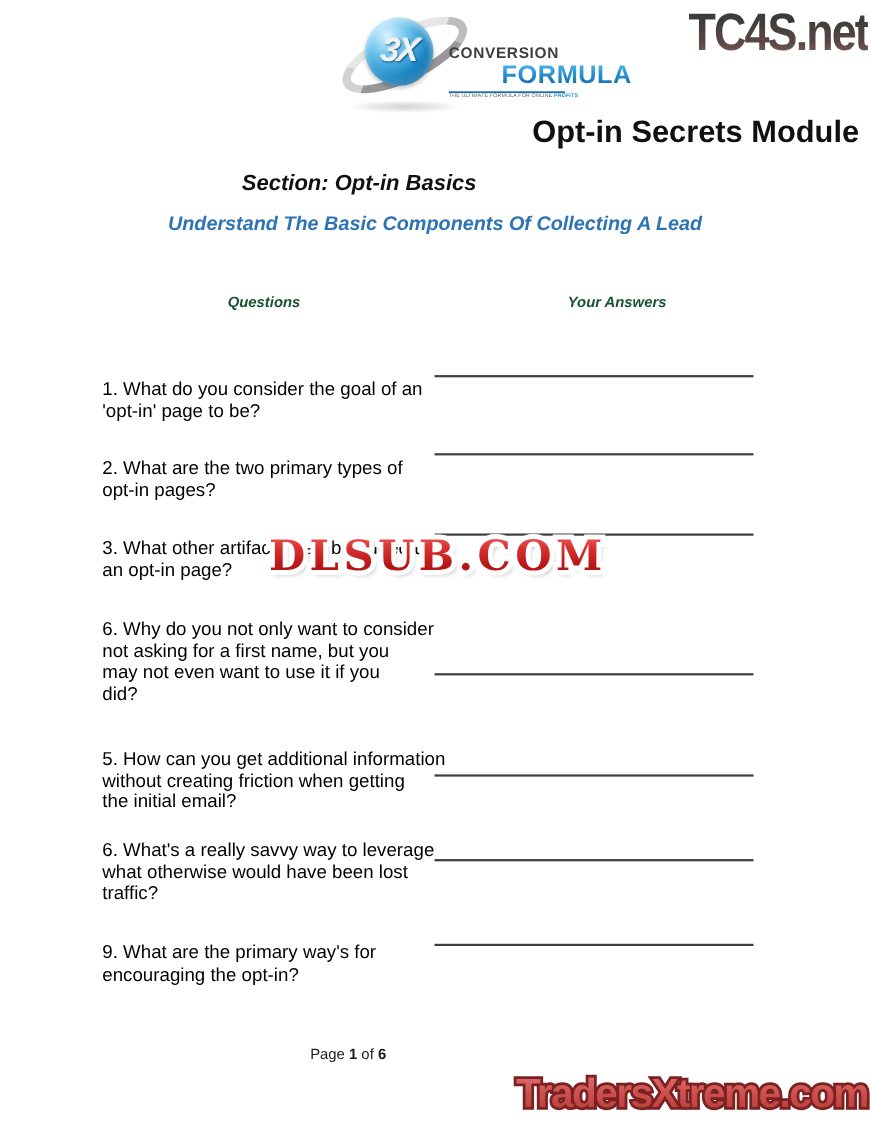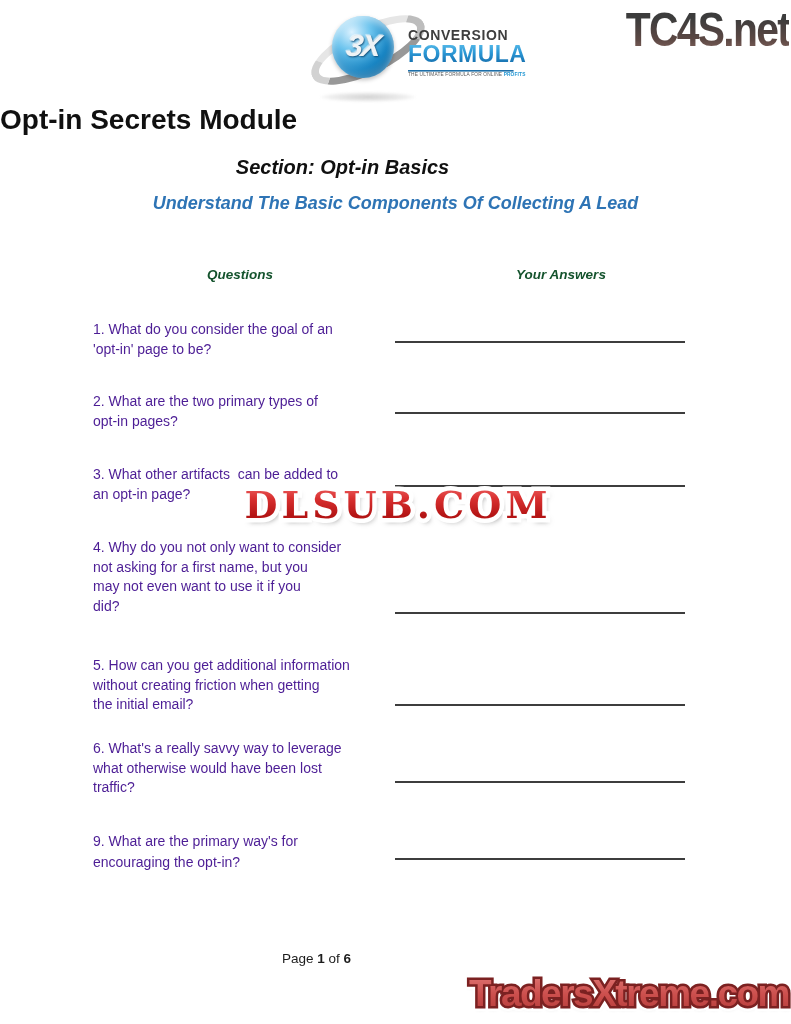--- a/index.html
+++ b/index.html
@@ -26,26 +26,26 @@
     position:absolute; left:50%; top:50%;
     transform:translate(-50%,-52%) skewX(-8deg);
     font-size:30px; font-weight:800; font-style:italic; letter-spacing:-2px;
     color:#eef3f6; text-shadow:1px 1px 2px #0b4a75, -1px -1px 1px rgba(255,255,255,.7);
   }
   .logo-shadow {
     position:absolute; left:2px; top:88px; width:96px; height:10px; border-radius:50%;
     background:radial-gradient(ellipse at center, rgba(90,90,90,.28) 0%, rgba(120,120,120,.12) 55%, transparent 75%);
     filter:blur(1px);
   }
-  .logo-text { position:absolute; left:90px; top:23px; }
+  .logo-text { position:absolute; left:90px; top:36px; }
   .logo-line1 { font-size:14px; font-weight:bold; color:#3e3e3e; letter-spacing:.6px; }
   .logo-line2 {
     font-size:23px; font-weight:bold; letter-spacing:.5px; margin-top:-2px;
     background:linear-gradient(180deg,#63c4f0 0%, #2a96d4 45%, #0e5f9e 100%);
-    -webkit-background-clip:text; background-clip:text; color:transparent;
+    -webkit-background-clip:text; background-clip:text; color:transparent;margin-left:48px;
   }
   .logo-tagline {
     width:132px; margin-top:2px; border-top:2px solid #1f6fa8; padding-top:1px;
     font-size:6px; color:#5a5a5a; letter-spacing:.2px; white-space:nowrap;
     transform:scale(.8); transform-origin:left top;
   }
   .tag-accent { color:#2196d3; font-weight:bold; }
 
   
   .tc4s {
@@ -74,46 +74,46 @@
   }
   .t-back { color:#fff; -webkit-text-stroke:10px #ffffff; text-shadow:0 2px 5px rgba(0,0,0,.3); }
   .t-mid  { color:#7b2121; -webkit-text-stroke:5px #7b2121; }
   .t-front{
     background:linear-gradient(180deg,#de7573 0%, #cc4f4d 50%, #b23a38 100%);
     -webkit-background-clip:text; background-clip:text; color:transparent;
   }
 
   
   .title {
-    position:absolute; top:104px; left:0; width:781px; text-align:left;
+    position:absolute; top:104px; left:0; width:781px; text-align:right;
     font-size:28px; font-weight:bold; color:#101010;
   }
   .section-heading {
     position:absolute; top:156px; left:0; width:653px; text-align:center;
-    font-size:20px; font-weight:bold; font-style:italic; color:#101010;margin-left:16px;
+    font-size:20px; font-weight:bold; font-style:italic; color:#101010;
   }
   .subtitle {
     position:absolute; top:193px; left:0; width:791px; text-align:center;
     font-size:18px; font-weight:bold; font-style:italic; color:#2E74B5;
   }
   .part-heading {
     position:absolute; left:93px; top:225px; font-size:17px; color:#101010;
     text-decoration:underline; text-decoration-thickness:1.5px; text-underline-offset:4px;
   }
   .col-header {
     position:absolute; top:267px; transform:translateX(-50%);
     font-size:13.5px; font-weight:bold; font-style:italic; color:#14532d;
   }
   .col-q { left:240px; }
   .col-a { left:543px;margin-left:18px; }
 
   
   .q {
     position:absolute; left:93px; width:330px;
-    font-size:14px; line-height:19.5px; color:#4c1d95; white-space:pre-wrap;
+    font-size:17px; line-height:19.5px; color:#000000; white-space:pre-wrap;margin-top:24px;
   }
   .q1{top:320px} .q2{top:392px} .q3{top:465px} .q4{top:538px}
   .q5{top:656px} .q6{top:739px} .q7{top:831px; line-height:21px;}
   .aline { position:absolute; left:395px; width:290px; height:0; border-top:2px solid #3d3d3d; }
   .a1{top:341px} .a2{top:412px} .a3{top:485px} .a4{top:612px}
   .a5{top:704px} .a6{top:781px} .a7{top:858px}
 
   
   .footer {
     position:absolute; top:951px; left:0; width:633px; text-align:center;
@@ -147,21 +147,21 @@
 
   <div class="col-header col-q">Questions</div>
   <div class="col-header col-a">Your Answers</div>
 
   <div class="q q1">1. What do you consider the goal of an
 'opt-in' page to be?</div>
   <div class="q q2">2. What are the two primary types of
 opt-in pages?</div>
   <div class="q q3">3. What other artifacts  can be added to
 an opt-in page?</div>
-  <div class="q q4">4. Why do you not only want to consider
+  <div class="q q4">6. Why do you not only want to consider
 not asking for a first name, but you
 may not even want to use it if you
 did?</div>
   <div class="q q5">5. How can you get additional information
 without creating friction when getting
 the initial email?</div>
   <div class="q q6">6. What's a really savvy way to leverage
 what otherwise would have been lost
 traffic?</div>
   <div class="q q7">9. What are the primary way's for

